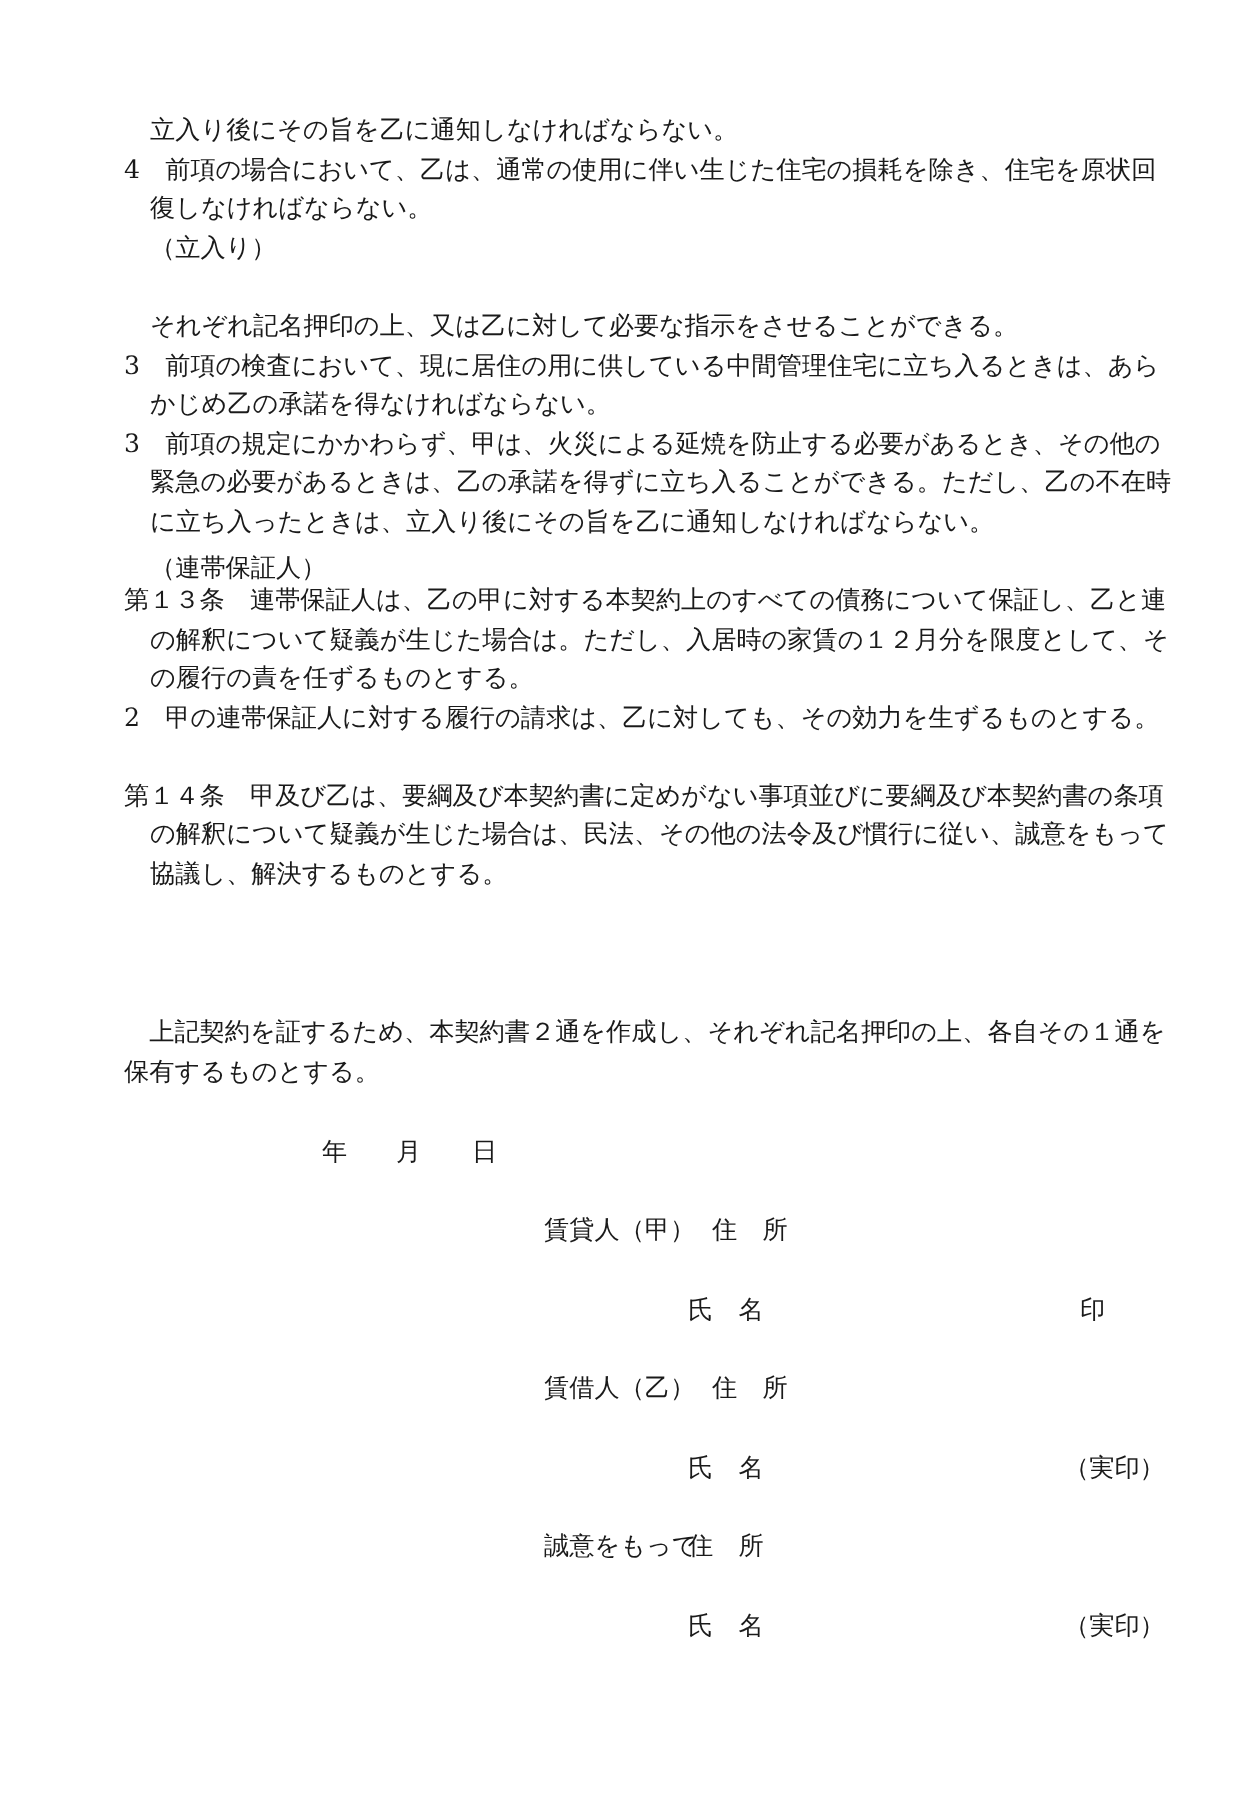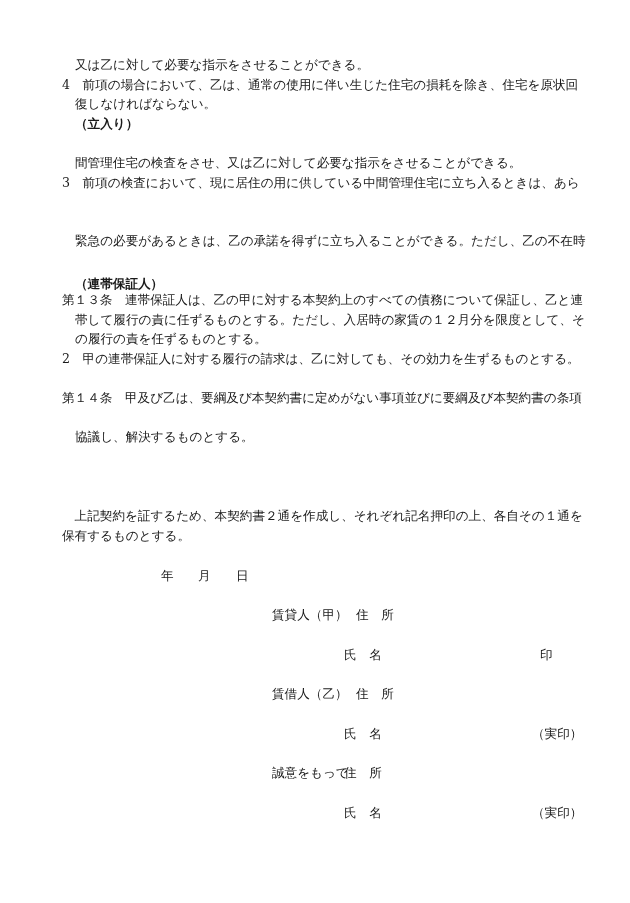--- a/index.html
+++ b/index.html
@@ -8,40 +8,44 @@
     font-family: "DejaVu Serif", "Liberation Serif", serif;
     color: #1a1a1a;
   }
   .page { position: absolute; left: 0; top: 0; width: 630px; height: 903px; }
   .line {
     position: absolute; left: 62px; width: 510px;
     font-size: 12.6px; line-height: 19.6px; white-space: nowrap;
     letter-spacing: 0px;
   }
   .indent1 { left: 75px; }
-  .heading { left: 75px; font-weight: bold; }
+  .heading { left: 75px; }
   .sig { position: absolute; font-size: 12.6px; line-height: 19px; white-space: nowrap; }
 </style>
 </head>
 <body>
 
 <div class="page">
-  <div class="line indent1" style="top:55px">又は乙に対して必要な指示をさせることができる。</div>
+  <div class="line indent1" style="top:55px">立入り後にその旨を乙に通知しなければならない。</div>
   <div class="line" style="top:75px">4　前項の場合において、乙は、通常の使用に伴い生じた住宅の損耗を除き、住宅を原状回</div>
   <div class="line indent1" style="top:94px">復しなければならない。</div>
   <div class="line heading" style="top:114px">（立入り）</div>
-  <div class="line indent1" style="top:153px">間管理住宅の検査をさせ、又は乙に対して必要な指示をさせることができる。</div>
+  <div class="line indent1" style="top:153px">それぞれ記名押印の上、又は乙に対して必要な指示をさせることができる。</div>
   <div class="line" style="top:173px">3　前項の検査において、現に居住の用に供している中間管理住宅に立ち入るときは、あら</div>
+  <div class="line indent1" style="top:192px">かじめ乙の承諾を得なければならない。</div>
+  <div class="line" style="top:212px">3　前項の規定にかかわらず、甲は、火災による延焼を防止する必要があるとき、その他の</div>
   <div class="line indent1" style="top:231px">緊急の必要があるときは、乙の承諾を得ずに立ち入ることができる。ただし、乙の不在時</div>
+  <div class="line indent1" style="top:251px">に立ち入ったときは、立入り後にその旨を乙に通知しなければならない。</div>
   <div class="line heading" style="top:274px">（連帯保証人）</div>
   <div class="line" style="top:290px">第１３条　連帯保証人は、乙の甲に対する本契約上のすべての債務について保証し、乙と連</div>
-  <div class="line indent1" style="top:310px">帯して履行の責に任ずるものとする。ただし、入居時の家賃の１２月分を限度として、そ</div>
+  <div class="line indent1" style="top:310px">の解釈について疑義が生じた場合は。ただし、入居時の家賃の１２月分を限度として、そ</div>
   <div class="line indent1" style="top:329px">の履行の責を任ずるものとする。</div>
   <div class="line" style="top:349px">2　甲の連帯保証人に対する履行の請求は、乙に対しても、その効力を生ずるものとする。</div>
   <div class="line" style="top:388px">第１４条　甲及び乙は、要綱及び本契約書に定めがない事項並びに要綱及び本契約書の条項</div>
+  <div class="line indent1" style="top:407px">の解釈について疑義が生じた場合は、民法、その他の法令及び慣行に従い、誠意をもって</div>
   <div class="line indent1" style="top:427px">協議し、解決するものとする。</div>
 
   <div class="line" style="top:506px">　上記契約を証するため、本契約書２通を作成し、それぞれ記名押印の上、各自その１通を</div>
   <div class="line" style="top:526px">保有するものとする。</div>
 
   <div class="sig" style="left:161px;top:566px">年</div>
   <div class="sig" style="left:198px;top:566px">月</div>
   <div class="sig" style="left:236px;top:566px">日</div>
 
   <div class="sig" style="left:272px;top:605px">賃貸人（甲）</div>

